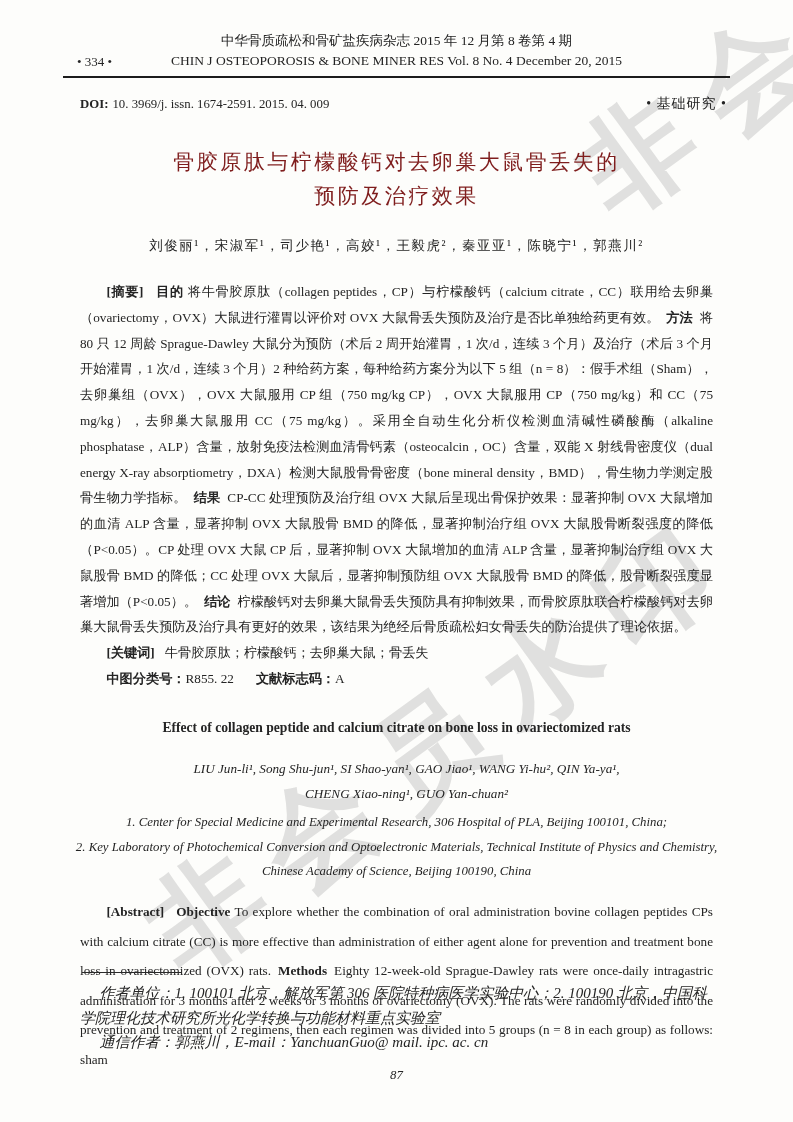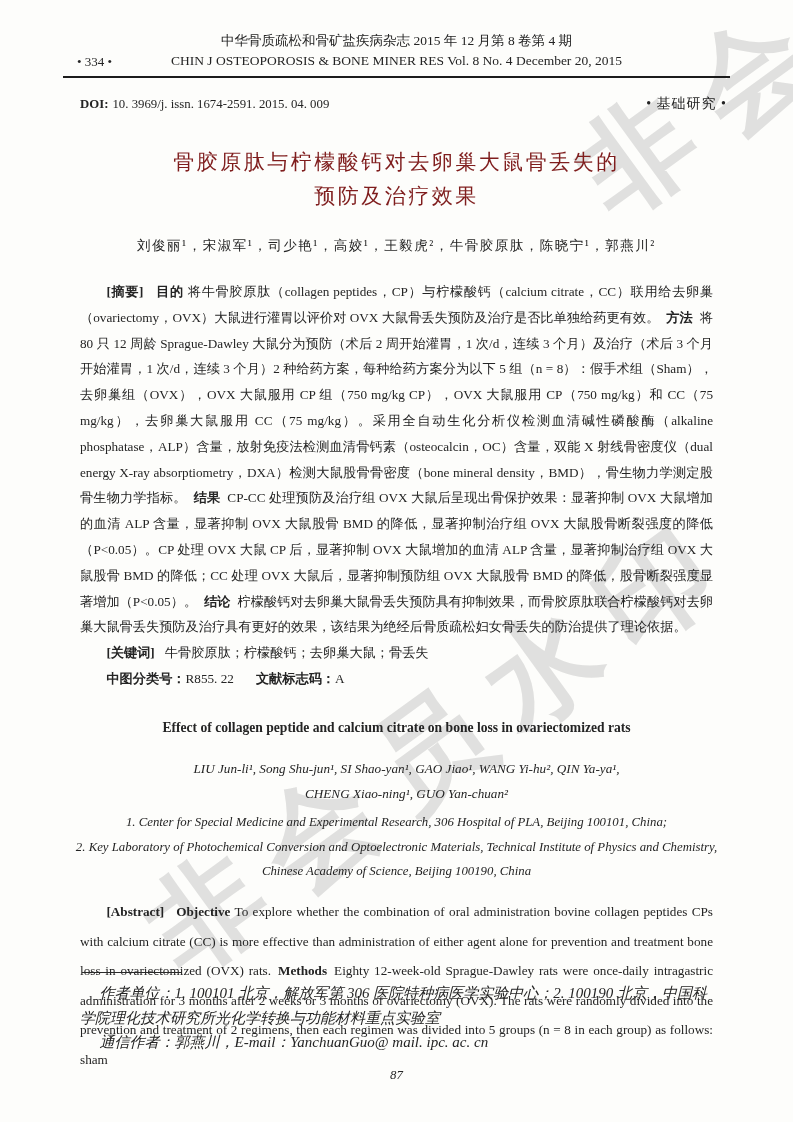--- a/index.html
+++ b/index.html
@@ -87,21 +87,21 @@
     <div class="doi-row">
       <span class="doi"><b>DOI:</b><span>10. 3969/j. issn. 1674-2591. 2015. 04. 009</span></span>
       <span class="section-tag">• 基础研究 •</span>
     </div>
 
     <div class="title-cn">
       <div>骨胶原肽与柠檬酸钙对去卵巢大鼠骨丢失的</div>
       <div>预防及治疗效果</div>
     </div>
 
-    <div class="authors-cn">刘俊丽¹，宋淑军¹，司少艳¹，高姣¹，王毅虎²，牛骨胶原肽，陈晓宁¹，郭燕川²</div>
+    <div class="authors-cn">刘俊丽¹，宋淑军¹，司少艳¹，高姣¹，王毅虎²，秦亚亚¹，陈晓宁¹，郭燕川²</div>
 
     <div class="body-cn">
       <p class="abs-p">
         <b class="head-lbl">[摘要]</b><b>目的</b><span class="runin-gap"> </span><span>将牛骨胶原肽（collagen peptides，CP）与柠檬酸钙（calcium citrate，CC）联用给去卵巢（ovariectomy，OVX）大鼠进行灌胃以评价对 OVX 大鼠骨丢失预防及治疗是否比单独给药更有效。</span><b class="runin">方法</b><span>将 80 只 12 周龄 Sprague-Dawley 大鼠分为预防（术后 2 周开始灌胃，1 次/d，连续 3 个月）及治疗（术后 3 个月开始灌胃，1 次/d，连续 3 个月）2 种给药方案，每种给药方案分为以下 5 组（n = 8）：假手术组（Sham），去卵巢组（OVX），OVX 大鼠服用 CP 组（750 mg/kg CP），OVX 大鼠服用 CP（750 mg/kg）和 CC（75 mg/kg），去卵巢大鼠服用 CC（75 mg/kg）。采用全自动生化分析仪检测血清碱性磷酸酶（alkaline phosphatase，ALP）含量，放射免疫法检测血清骨钙素（osteocalcin，OC）含量，双能 X 射线骨密度仪（dual energy X-ray absorptiometry，DXA）检测大鼠股骨骨密度（bone mineral density，BMD），骨生物力学测定股骨生物力学指标。</span><b class="runin">结果</b><span>CP-CC 处理预防及治疗组 OVX 大鼠后呈现出骨保护效果：显著抑制 OVX 大鼠增加的血清 ALP 含量，显著抑制 OVX 大鼠股骨 BMD 的降低，显著抑制治疗组 OVX 大鼠股骨断裂强度的降低（P&lt;0.05）。CP 处理 OVX 大鼠 CP 后，显著抑制 OVX 大鼠增加的血清 ALP 含量，显著抑制治疗组 OVX 大鼠股骨 BMD 的降低；CC 处理 OVX 大鼠后，显著抑制预防组 OVX 大鼠股骨 BMD 的降低，股骨断裂强度显著增加（P&lt;0.05）。</span><b class="runin">结论</b><span>柠檬酸钙对去卵巢大鼠骨丢失预防具有抑制效果，而骨胶原肽联合柠檬酸钙对去卵巢大鼠骨丢失预防及治疗具有更好的效果，该结果为绝经后骨质疏松妇女骨丢失的防治提供了理论依据。</span>
       </p>
       <p class="kw-line">
         <b>[关键词]</b><span>牛骨胶原肽；柠檬酸钙；去卵巢大鼠；骨丢失</span>
       </p>
       <p class="clc-line">
         <b>中图分类号：</b><span>R855. 22</span><span class="gap"></span><b>文献标志码：</b><span>A</span>

